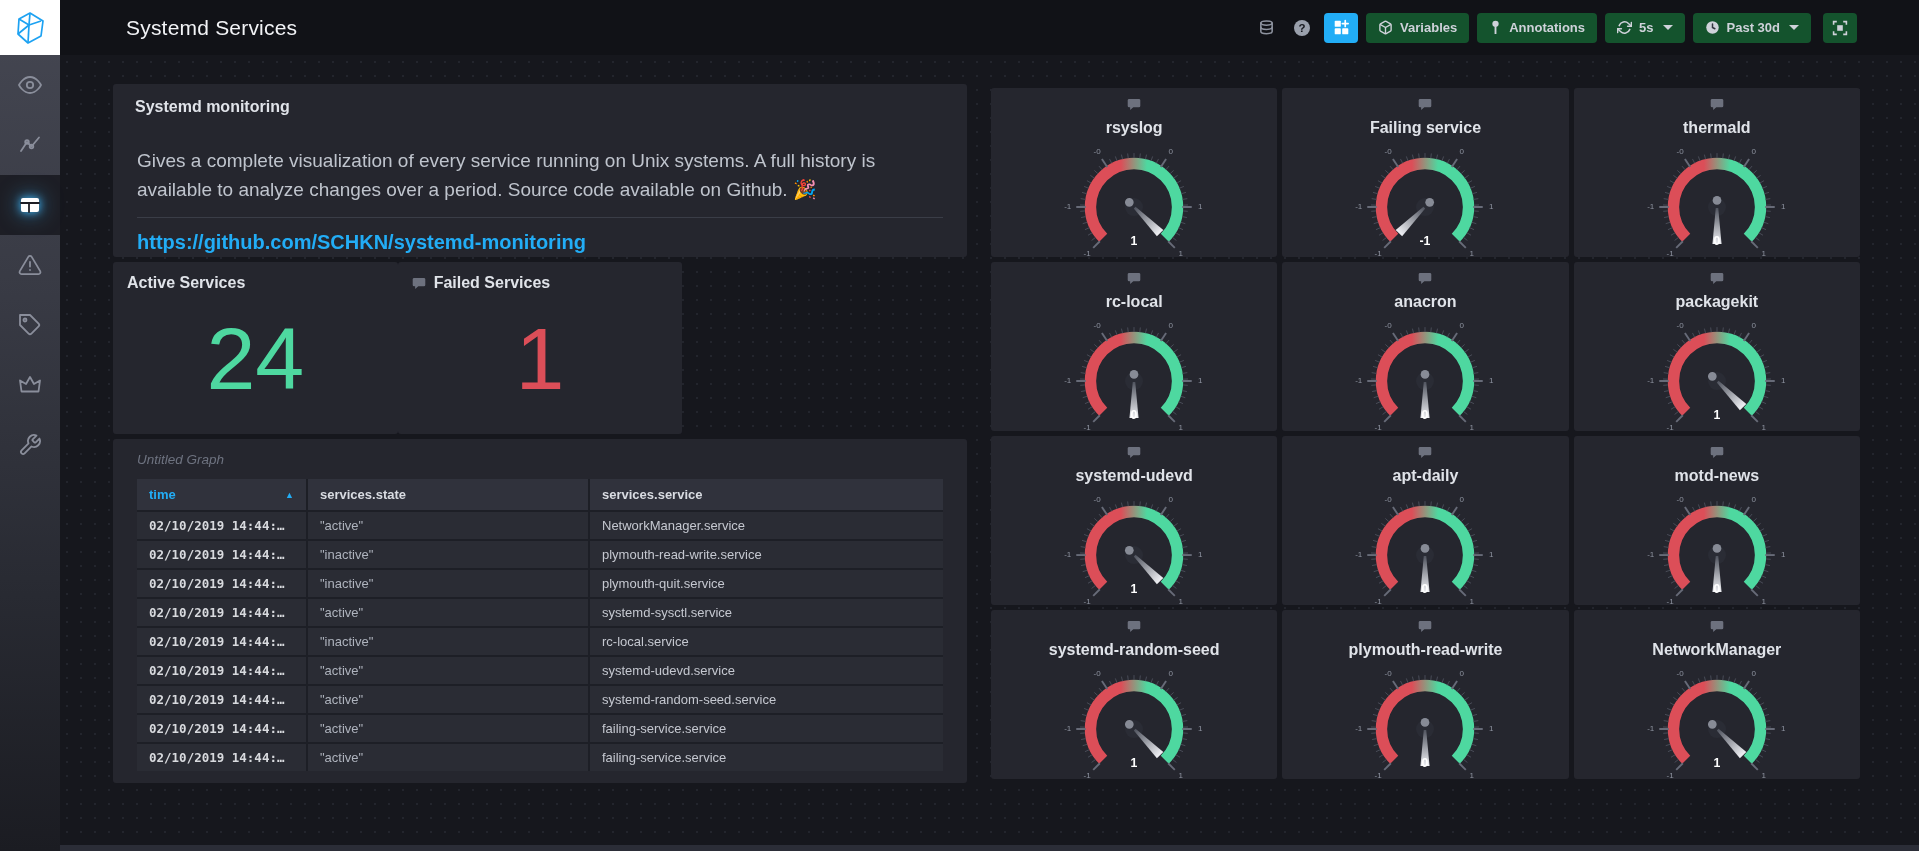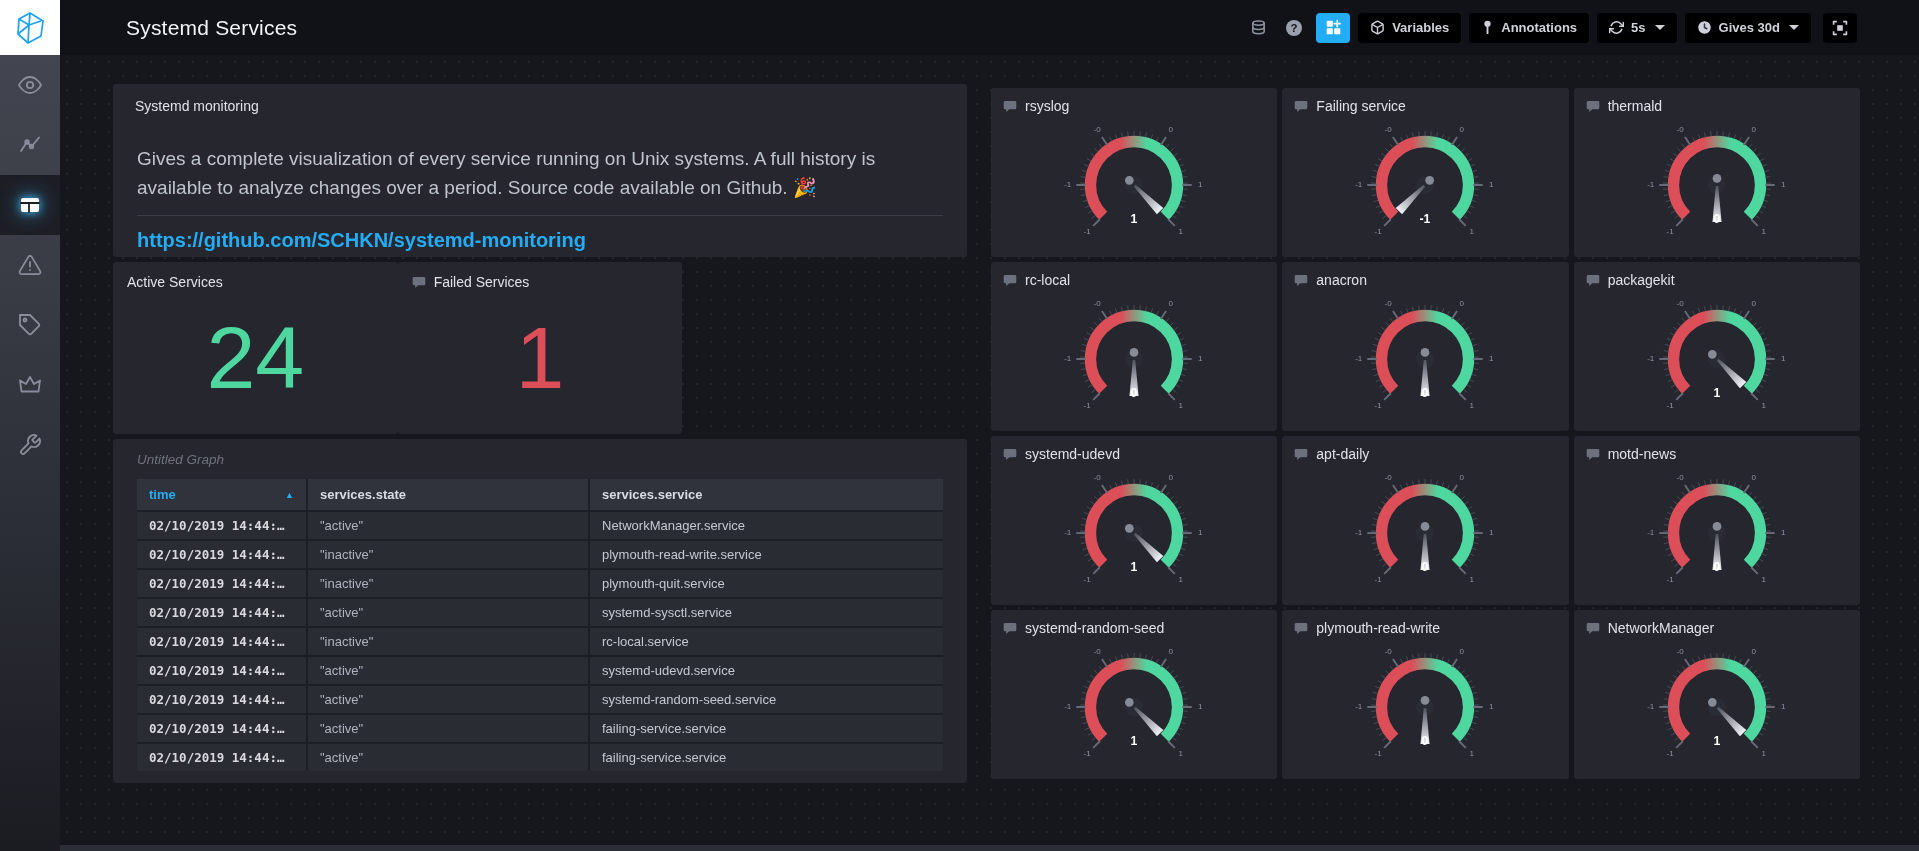--- a/index.html
+++ b/index.html
@@ -23,33 +23,33 @@
   .side-item.active .fillpart { fill:#ffffff; }
 
   
   .navbar { position:absolute; left:60px; top:0; right:0; height:55px; background:#111217;
             display:flex; align-items:center; justify-content:space-between;
             padding:0 62px 0 66px; z-index:4; }
   .nav-title { color:#f2f3f6; font-size:21px; font-weight:500; letter-spacing:.2px; }
   .toolbar { display:flex; align-items:center; gap:8px; }
   .tb-icon { color:#8e939f; display:flex; align-items:center; padding:0 5px; cursor:pointer; }
   .btn { display:inline-flex; align-items:center; gap:7px; height:30px; padding:0 12px;
-         background:#000000; border:none; border-radius:4px; color:#cfd2da;
+         background:#14532d; border:none; border-radius:4px; color:#cfd2da;
          font-family:"Liberation Sans", sans-serif; font-size:13px; font-weight:bold; cursor:pointer; }
   .btn svg { flex:none; }
   .btn.square { width:34px; padding:0; justify-content:center; }
   .btn.primary { background:#22adf6; color:#fff; }
   .caret { width:0; height:0; border-left:5px solid transparent; border-right:5px solid transparent;
            border-top:5px solid currentColor; margin-left:2px; }
 
   
   .dashboard { position:absolute; left:60px; top:55px; right:0; bottom:0;
                background:radial-gradient(circle,#23252d 1px,transparent 1.5px) 0 0/14px 14px,#16171d; }
   .panel { background:#25262e; border-radius:3px; overflow:hidden; }
-  .panel-title { font-size:14px; font-weight:normal; color:#e0e3e9; }
+  .panel-title { font-size:16px; font-weight:bold; color:#e0e3e9; }
 
   .left-col { position:absolute; left:53px; top:29px; width:854px;
               display:flex; flex-direction:column; gap:5px; }
 
   
   .text-panel { height:173px; padding:14px 22px 0 22px; }
   .text-body { color:#bfc4cd; font-size:19px; line-height:1.5; margin:31px 2px 0 2px; }
   .text-hr { border:none; border-top:1px solid #3a3d47; margin:13px 2px 0 2px; }
   .text-link { display:inline-block; margin:13px 2px 0 2px; color:#22adf6; font-size:20px;
                font-weight:bold; text-decoration:none; cursor:pointer; }
@@ -76,21 +76,21 @@
   td { background:#2a2c34; font-size:13px; color:#c5c8d0; padding:6px 12px; height:29px;
        border-bottom:2px solid #1d1f26; border-right:2px solid #1d1f26;
        white-space:nowrap; overflow:hidden; text-overflow:ellipsis; }
   td.c-time { font-family:"DejaVu Sans Mono", monospace; font-weight:bold; font-size:12.5px; color:#d8dade; }
   td.c-state { color:#aeb3bd; }
 
   
   .gauge-grid { position:absolute; left:931px; top:33px; width:869px;
                 display:grid; grid-template-columns:repeat(3,1fr); grid-template-rows:repeat(4,169px); gap:5px; }
   .gauge-panel { display:flex; flex-direction:column; }
-  .gauge-head { display:flex; align-items:center; gap:8px; padding:10px 12px 0 12px; }
+  .gauge-head { display:flex; align-items:center; gap:8px; padding:10px 12px 0 12px;flex-direction:column; }
   .gauge-body { flex:1; display:flex; align-items:center; justify-content:center; }
   .gauge-svg { width:196px; height:142px; }
   .comment-icon { display:flex; flex:none; }
 
   .bottom-scrollbar { position:absolute; left:60px; right:0; bottom:0; height:6px; background:#2b2d37; z-index:6; }
 </style>
 </head>
 <body>
 
 <div class="app">
@@ -207,21 +207,21 @@
           <path d="M3.51 9a9 9 0 0 1 14.85-3.36L23 10M1 14l4.64 4.36A9 9 0 0 0 20.49 15"></path>
         </svg>
         <span>5s</span>
         <span class="caret"></span>
       </button>
       <button class="btn">
         <svg width="15" height="15" viewBox="0 0 24 24">
           <circle cx="12" cy="12" r="10" fill="currentColor"></circle>
           <polyline points="12 6.5 12 12 15.8 14" fill="none" stroke="#31343f" stroke-width="2.4" stroke-linecap="round"></polyline>
         </svg>
-        <span>Gives 30d</span>
+        <span>Past 30d</span>
         <span class="caret"></span>
       </button>
       <button class="btn square" style="margin-left:4px;">
         <svg width="16" height="16" viewBox="0 0 20 20" fill="none" stroke="currentColor" stroke-width="2">
           <polyline points="2 6 2 2 6 2"></polyline>
             <polyline points="14 2 18 2 18 6"></polyline>
           <polyline points="18 14 18 18 14 18"></polyline>
             <polyline points="6 18 2 18 2 14"></polyline>
           <rect x="6.5" y="6.5" width="7" height="7" fill="currentColor" stroke="none"></rect>
         </svg>

